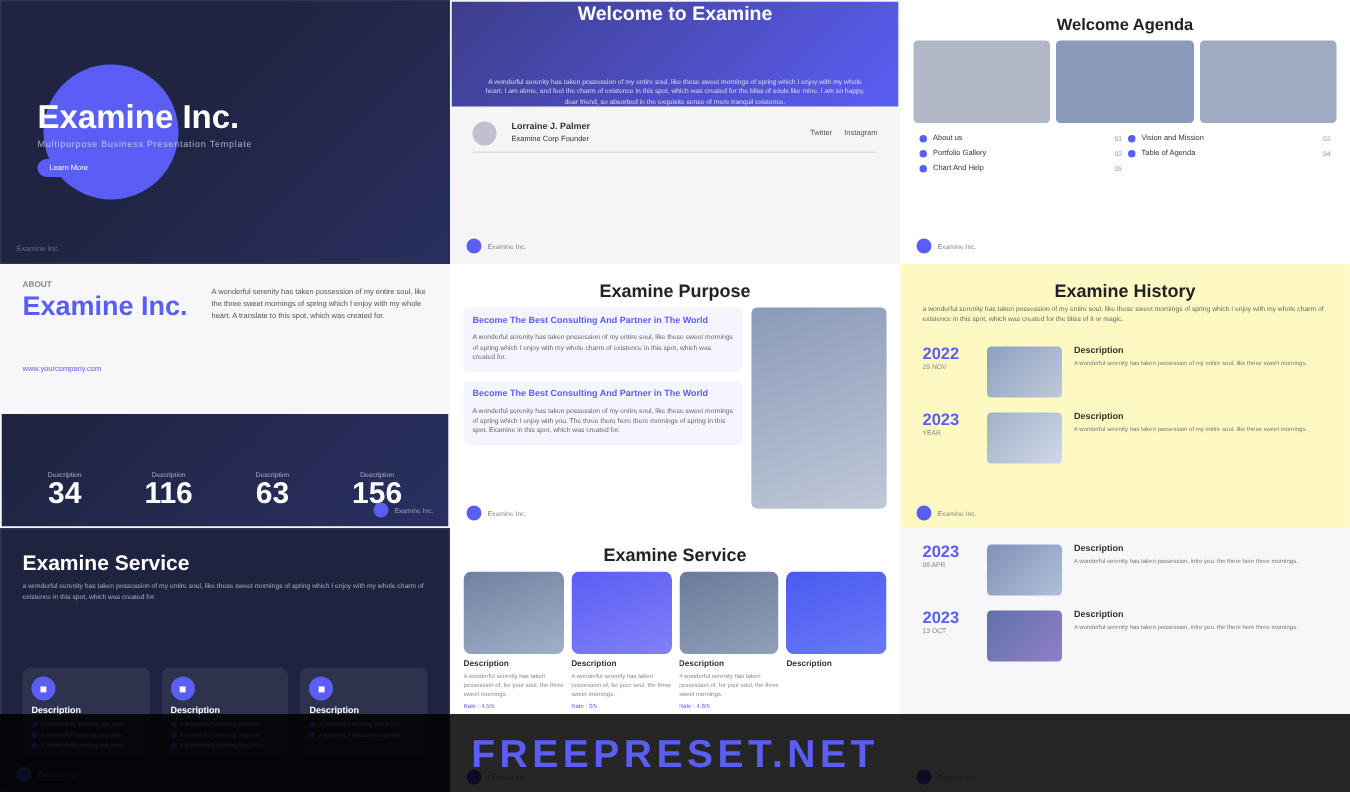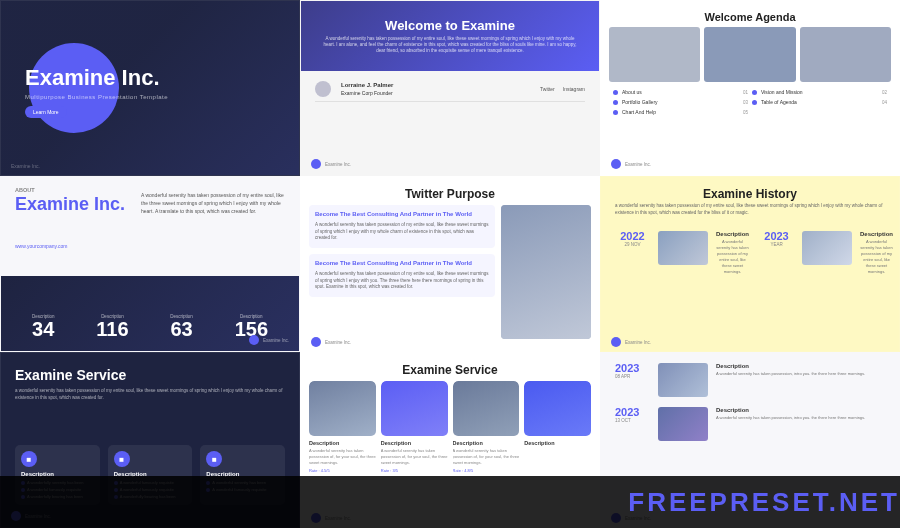--- a/index.html
+++ b/index.html
@@ -78,21 +78,21 @@
 
     
     .slide-2 {
       background: #f5f5f5;
     }
     .slide-2 .header-img {
       position: absolute;
       top: 0; left: 0; right: 0;
       height: 70px;
       background: linear-gradient(135deg, #3d3d8a 0%, #5b5ef4 100%);
-      display: flex; align-items: center; justify-content: center;
+      display: flex; align-items: center; justify-content: space-between;
       flex-direction: column;
     }
     .slide-2 .welcome-title {
       color: #fff;
       font-size: 13px;
       font-weight: 700;
     }
     .slide-2 .welcome-sub {
       color: rgba(255,255,255,0.75);
       font-size: 4.5px;
@@ -296,21 +296,21 @@
       font-size: 12px; font-weight: 700; color: #222;
     }
     .slide-6 .history-sub {
       position: absolute;
       top: 26px; left: 14px; right: 14px;
       font-size: 4.5px; color: #666; line-height: 1.5;
     }
     .slide-6 .timeline {
       position: absolute;
       top: 54px; left: 14px; right: 14px; bottom: 14px;
-      display: flex; flex-direction: row; gap: 10px; text-align: center;
+      display: flex; flex-direction: column; gap: 10px;
     }
     .slide-6 .tl-item {
       display: flex; gap: 8px; align-items: flex-start;
     }
     .slide-6 .tl-year-block {
       min-width: 35px;
     }
     .slide-6 .tl-year { font-size: 11px; font-weight: 800; color: #5b5ef4; line-height: 1; }
     .slide-6 .tl-sublabel { font-size: 4.5px; color: #888; }
     .slide-6 .tl-photo {
@@ -461,21 +461,21 @@
     }
     .slide-9 .footer-circle { width: 10px; height: 10px; border-radius: 50%; background: #5b5ef4; }
     .slide-9 .footer-text { font-size: 4.5px; color: #888; }
 
     
     .watermark-overlay {
       position: fixed;
       bottom: 0; left: 0; right: 0;
       height: 52px;
       background: rgba(0,0,0,0.85);
-      display: flex; align-items: center; justify-content: flex-end;
+      display: flex; align-items: center; justify-content: center;
       z-index: 100;
     }
     .watermark-text {
       font-size: 26px; font-weight: 900;
       color: rgba(255,255,255,0.9);
       letter-spacing: 3px;
       text-transform: uppercase;
     }
     .watermark-text span { color: #5b5ef4; }
   </style>
@@ -581,21 +581,21 @@
       <div class="stat-value">156</div>
     </div>
   </div>
   <div class="slide-footer">
     <div class="footer-circle"></div>
     <span class="footer-text">Examine Inc.</span>
   </div>
 </div>
 
 <div class="slide slide-5">
-  <div class="purpose-title">Twitter Purpose</div>
+  <div class="purpose-title">Examine Purpose</div>
   <div class="content-area">
     <div class="text-col">
       <div class="purpose-block">
         <div class="purpose-block-title">Become The Best Consulting And Partner in The World</div>
         <div class="purpose-block-text">A wonderful serenity has taken possession of my entire soul, like these sweet mornings of spring which I enjoy with my whole charm of existence in this spot, which was created for.</div>
       </div>
       <div class="purpose-block">
         <div class="purpose-block-title">Become The Best Consulting And Partner in The World</div>
         <div class="purpose-block-text">A wonderful serenity has taken possession of my entire soul, like these sweet mornings of spring which I enjoy with you. The three there here there mornings of spring in this spot. Examine in this spot, which was created for.</div>
       </div>

